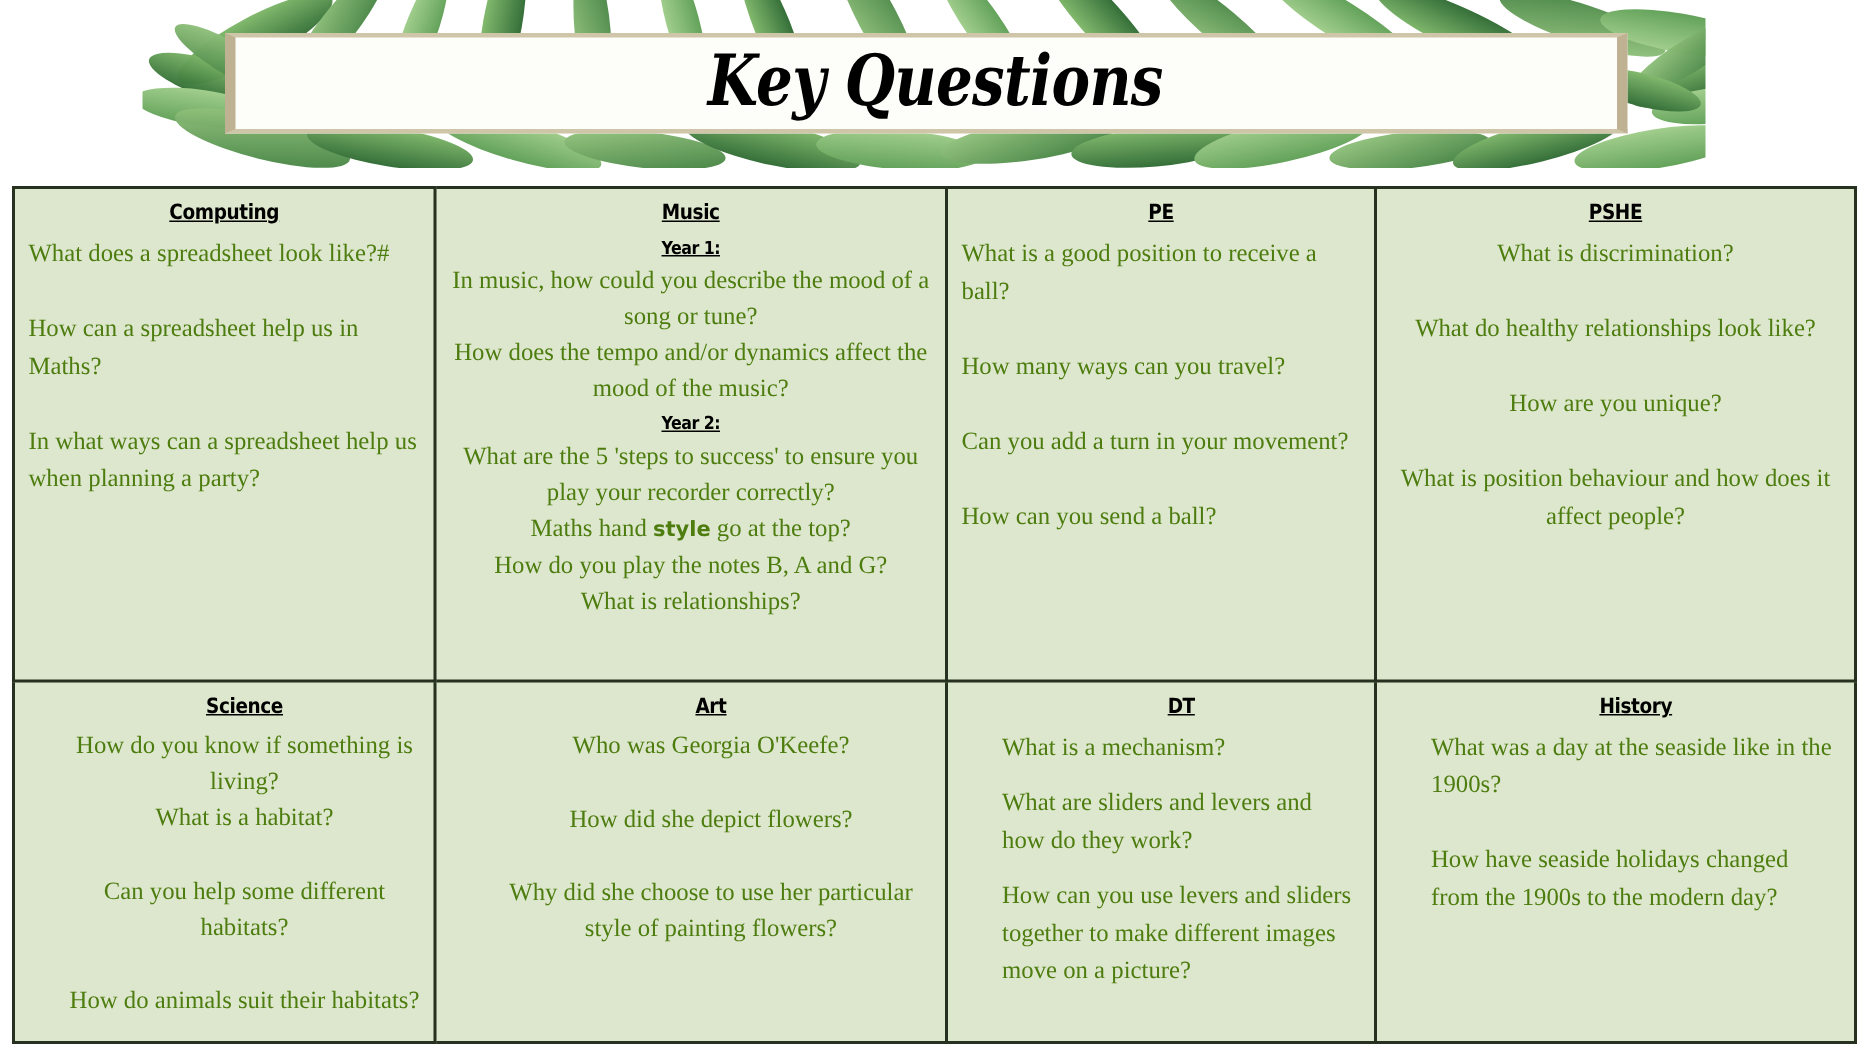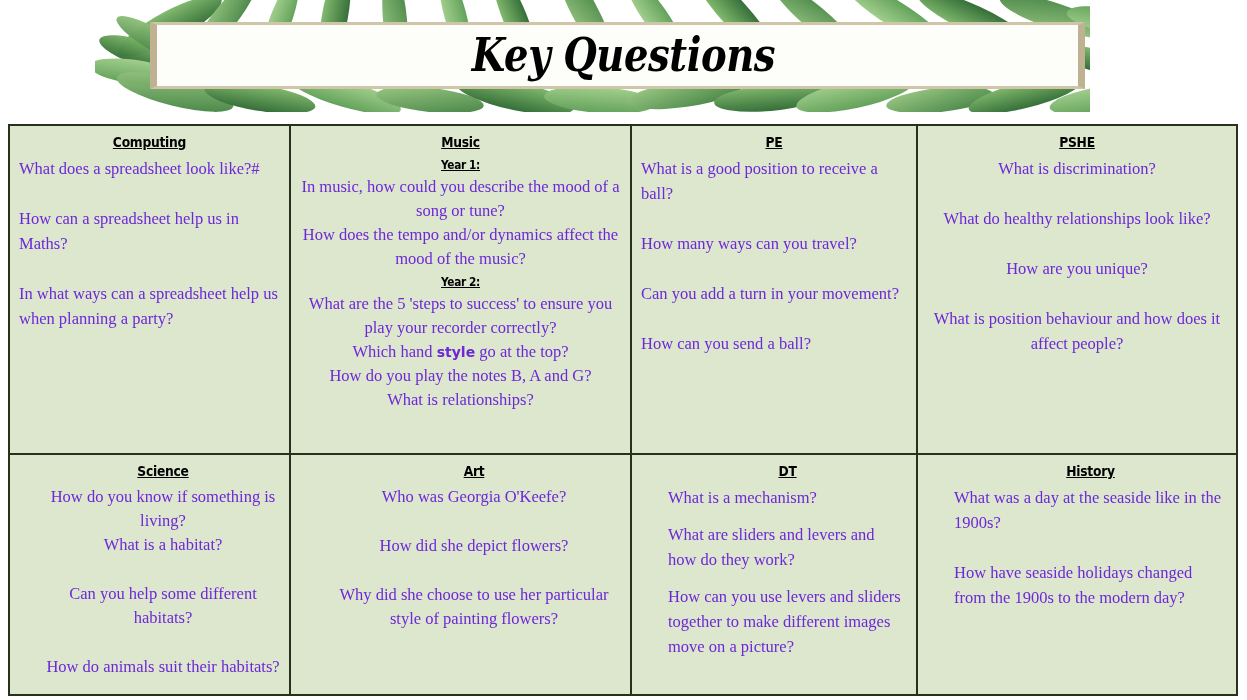--- a/index.html
+++ b/index.html
@@ -16,20 +16,21 @@
   }
 
   
   .banner {
     position: absolute;
     left: 0;
     top: 0;
     width: 1090px;
     height: 118px;
     overflow: hidden;
+    padding-left: 47px;
   }
   .leaf-band {
     position: absolute;
     left: 95px;
     top: 0;
     width: 1085px;
     height: 112px;
   }
   .leaf-band svg { display: block; }
 
@@ -112,21 +113,21 @@
     margin: 2px 0 1px 0;
     letter-spacing: -0.4px;
     transform: scaleX(0.88);
   }
 
   .q {
     font-family: "Liberation Serif", serif;
     font-size: 16.5px;
     line-height: 25px;
     margin: 0;
-    color: #6d28d9;
+    color: #4d7c0f;
   }
   .q.center { text-align: center; }
   .q.left   { text-align: left; }
 
   .gap { height: 25px; }
   .gap-sm { height: 12px; }
 
   .bold-word { font-family: "DejaVu Sans", sans-serif; font-weight: 700; font-size: 14px; }
 
   .tight { line-height: 24px; }
@@ -226,21 +227,21 @@
         <p class="q left">In what ways can a spreadsheet help us when planning a party?</p>
       </td>
 
       <td>
         <div class="subject-title">Music</div>
         <div class="year-label">Year 1:</div>
         <p class="q center tight">In music, how could you describe the mood of a song or tune?</p>
         <p class="q center tight">How does the tempo and/or dynamics affect the mood of the music?</p>
         <div class="year-label">Year 2:</div>
         <p class="q center tight">What are the 5 'steps to success' to ensure you play your recorder correctly?</p>
-        <p class="q center tight"><span>Which hand </span><span class="bold-word">style</span><span> go at the top?</span></p>
+        <p class="q center tight"><span>Maths hand </span><span class="bold-word">style</span><span> go at the top?</span></p>
         <p class="q center tight">How do you play the notes B, A and G?</p>
         <p class="q center tight">What is relationships?</p>
       </td>
 
       <td>
         <div class="subject-title">PE</div>
         <p class="q left">What is a good position to receive a ball?</p>
         <div class="gap"></div>
         <p class="q left">How many ways can you travel?</p>
         <div class="gap"></div>

